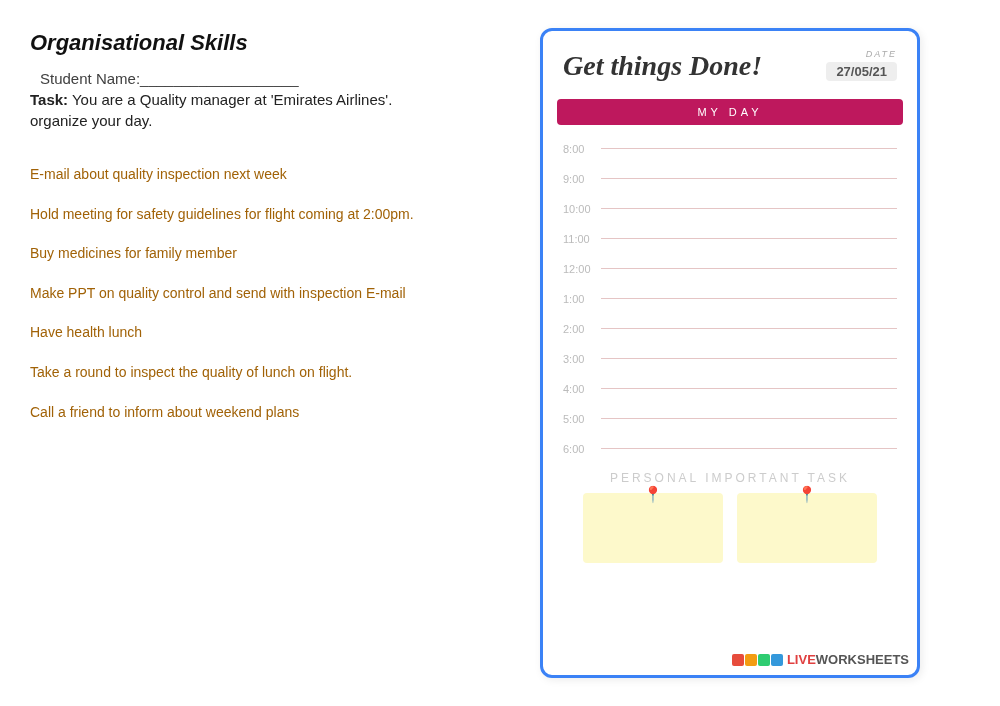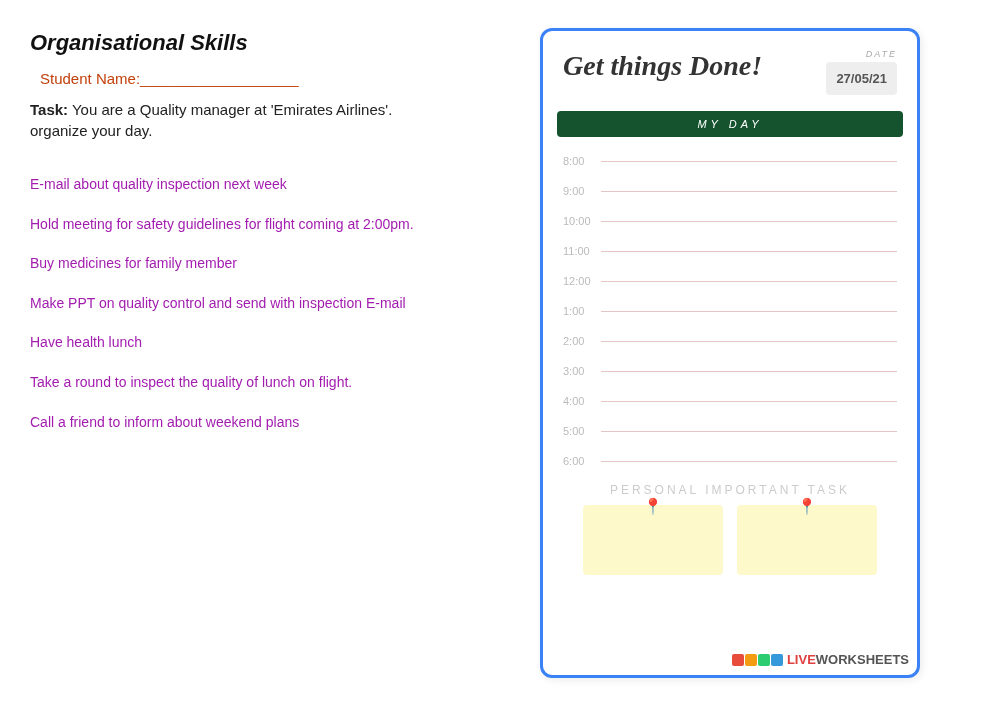--- a/index.html
+++ b/index.html
@@ -24,22 +24,22 @@
     .page-title {
       font-size: 22px;
       font-weight: bold;
       font-style: italic;
       margin-bottom: 14px;
       color: #111;
     }
 
     .student-name-row {
       font-size: 15px;
-      color: #c2410c;
-      margin-bottom: 12px;
+      color: #404040;
+      margin-bottom: 2px;
       margin-left: 10px;
     }
 
     .task-line {
       font-size: 15px;
       color: #222;
       margin-bottom: 6px;
       line-height: 1.4;
     }
 
@@ -49,21 +49,21 @@
 
     .tasks-list {
       margin-top: 28px;
       display: flex;
       flex-direction: column;
       gap: 18px;
     }
 
     .task-item {
       font-size: 14px;
-      color: #a21caf;
+      color: #a16207;
       line-height: 1.4;
       padding-bottom: 2px;
       border-bottom: none;
     }
 
     
     .right-panel {
       width: 530px;
       display: flex;
       align-items: center;
@@ -108,36 +108,35 @@
       font-size: 9px;
       letter-spacing: 2px;
       color: #aaa;
       margin-bottom: 3px;
       font-style: italic;
     }
 
     .date-value {
       background: #eee;
       border-radius: 4px;
-      padding: 9px 10px;
+      padding: 2px 10px;
       font-size: 13px;
       color: #555;
       font-weight: bold;
     }
 
     .my-day-header {
-      background: #14532d;
+      background: #be185d;
       color: #fff;
       text-align: center;
       letter-spacing: 4px;
       font-size: 11px;
       padding: 7px 0;
       margin: 6px 14px 0 14px;
       border-radius: 4px;
-      font-style: italic;
     }
 
     .schedule-section {
       padding: 6px 20px 0 20px;
       margin-top: 4px;
     }
 
     .time-slot {
       display: flex;
       align-items: center;

